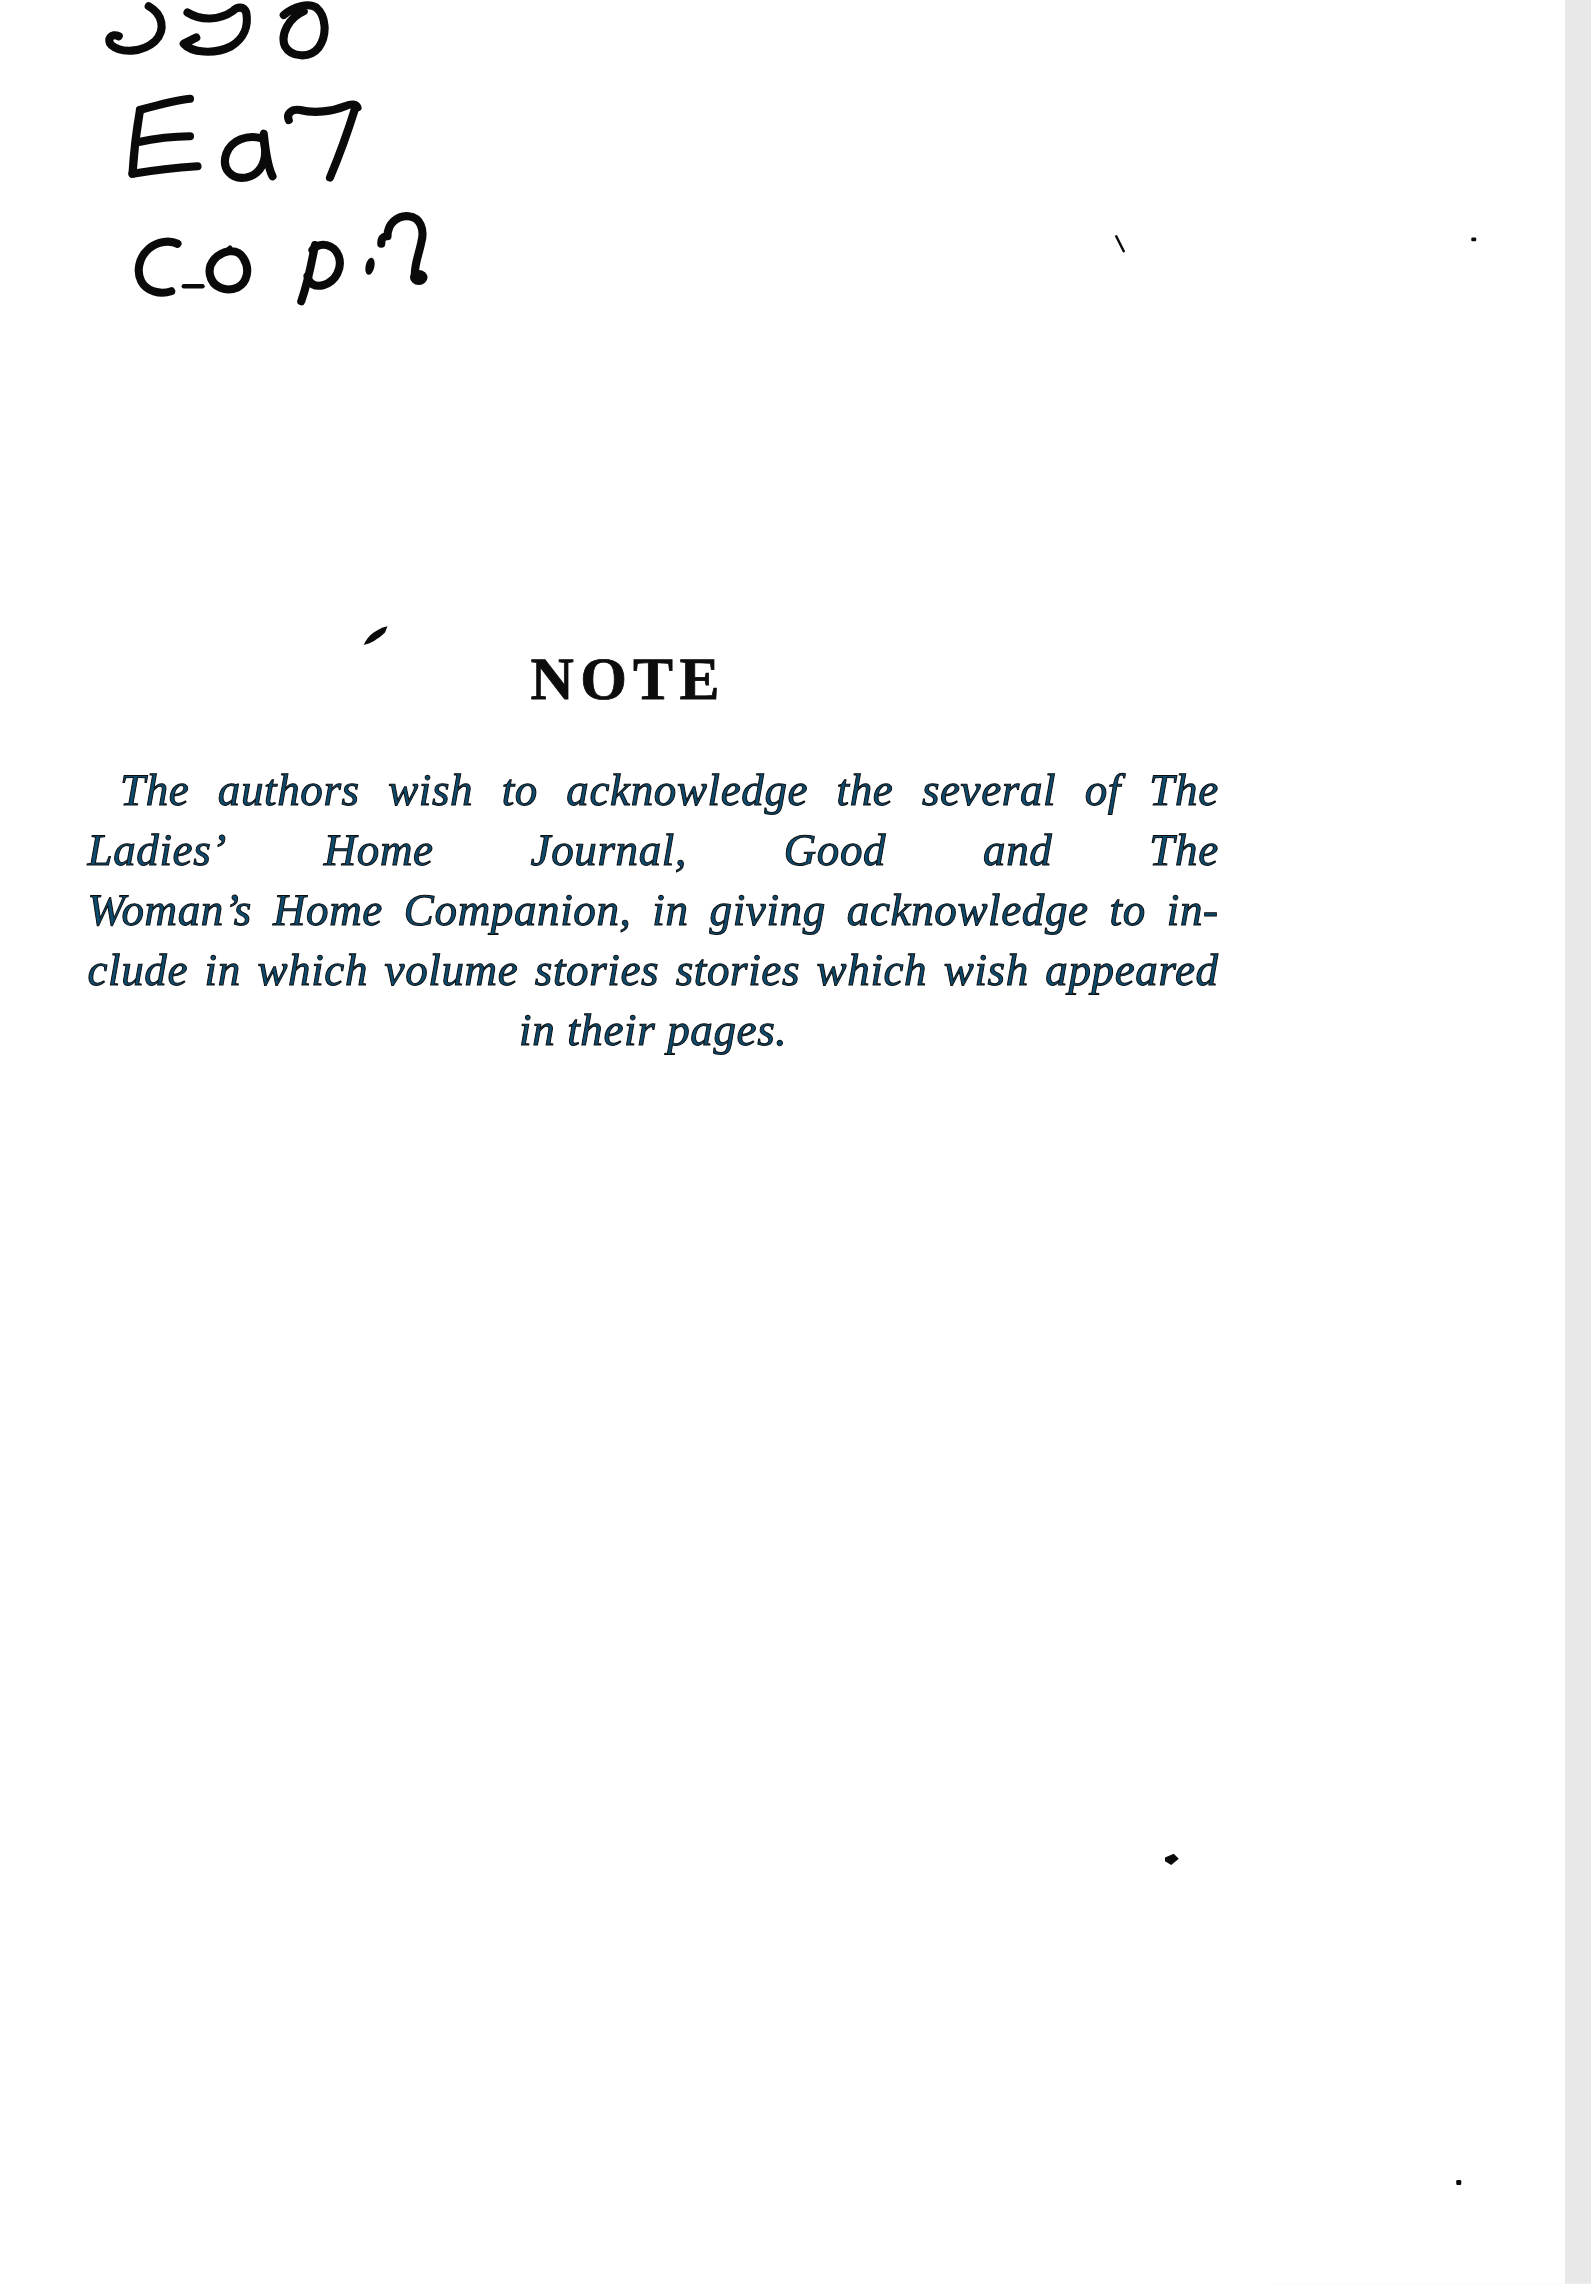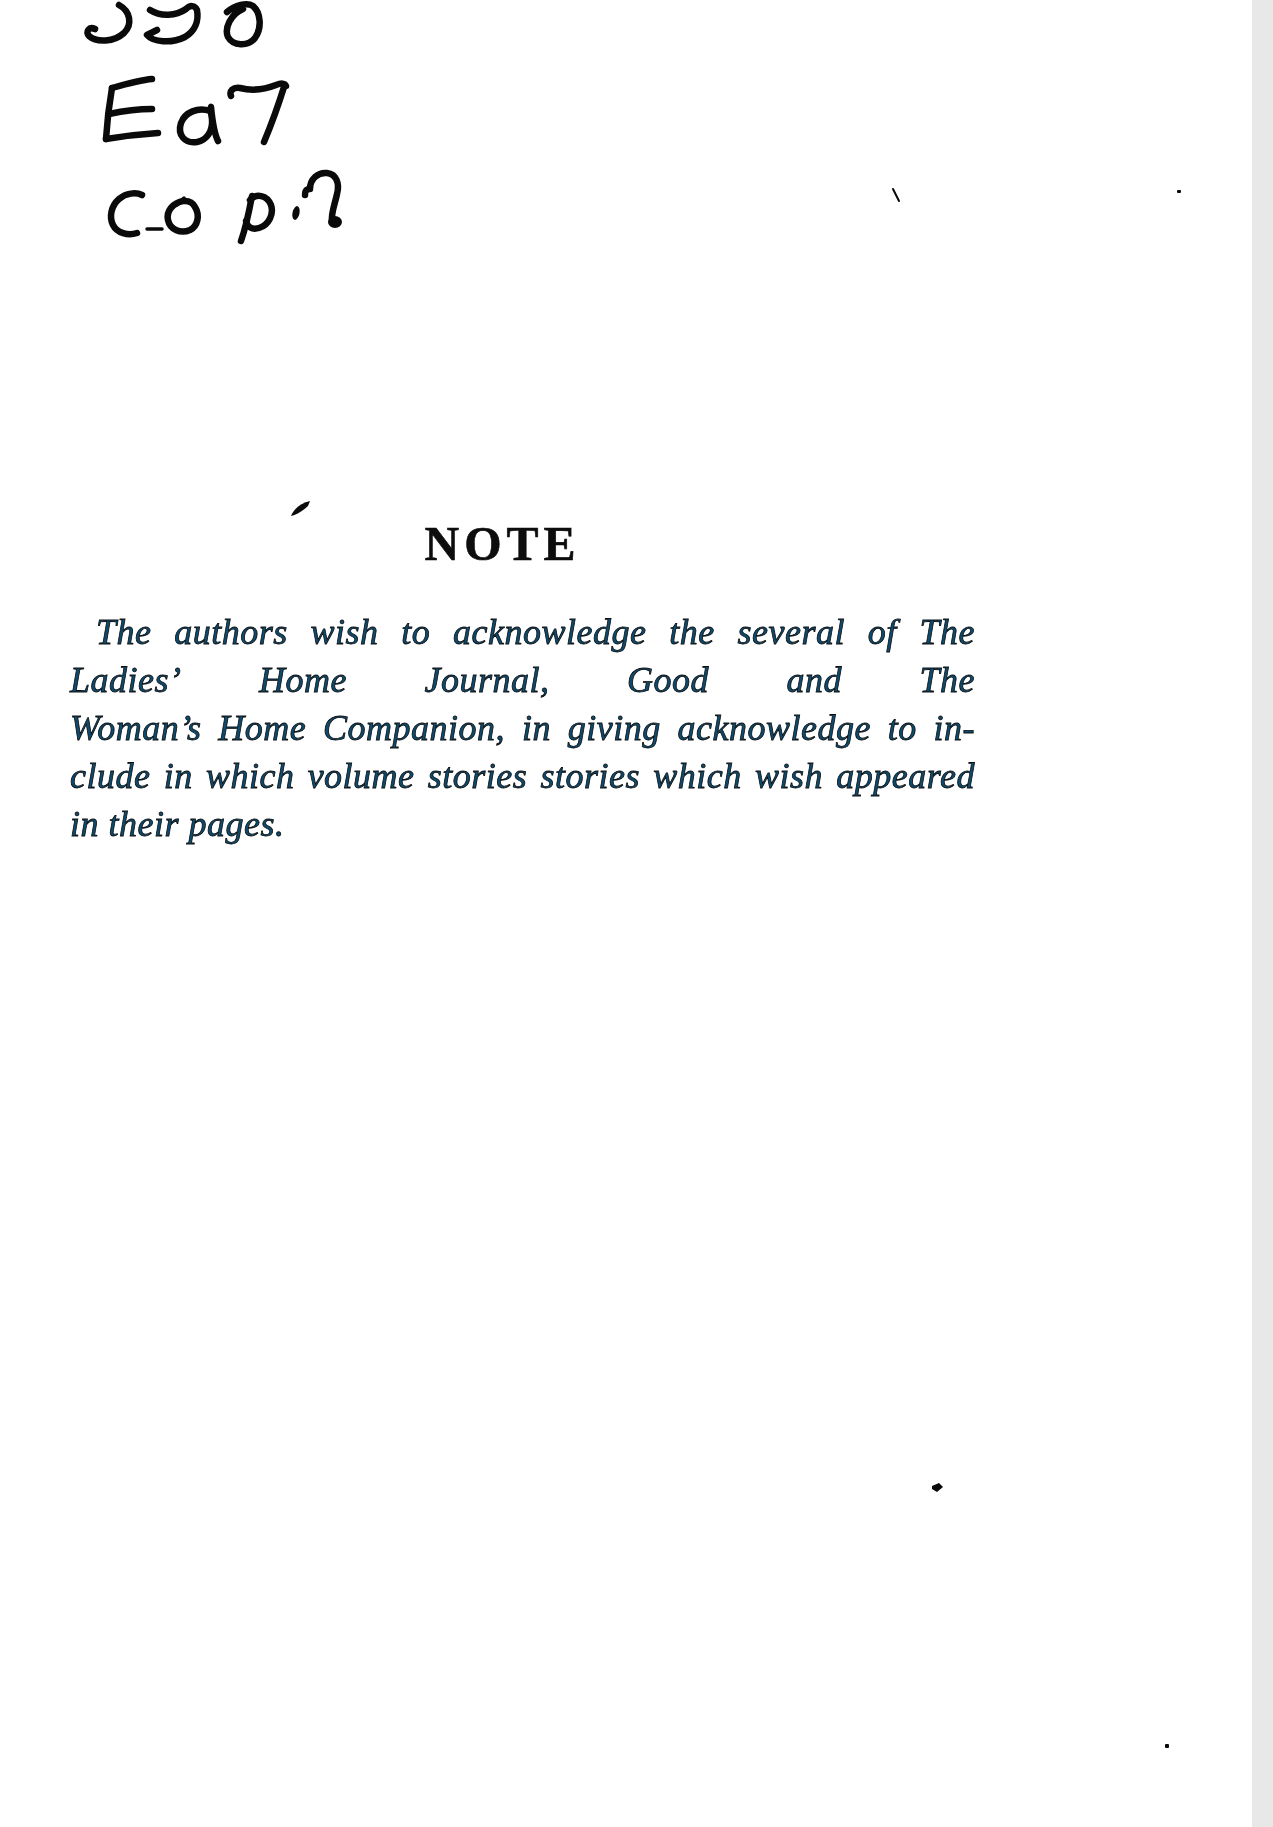--- a/index.html
+++ b/index.html
@@ -60,21 +60,21 @@
   }
   .para-line {
     height: 48px;
     white-space: nowrap;
   }
   .para-line.jline {
     display: flex;
     justify-content: space-between;
   }
   .para-line.first { padding-left: 26px; }
-  .para-line.last { text-align: left; }
+  .para-line.last { text-align: center; }
 </style>
 </head>
 <body>
 
 <div class="page">
 
   <svg class="overlay" viewBox="0 0 1273 1827" aria-hidden="false">
 
     <g aria-label="338">
       <path class="hw-stroke" d="M119,5 C130,11 133,24 124,33 C114,42 97,43 89,36 C85,32 89,26 95,29"></path>

